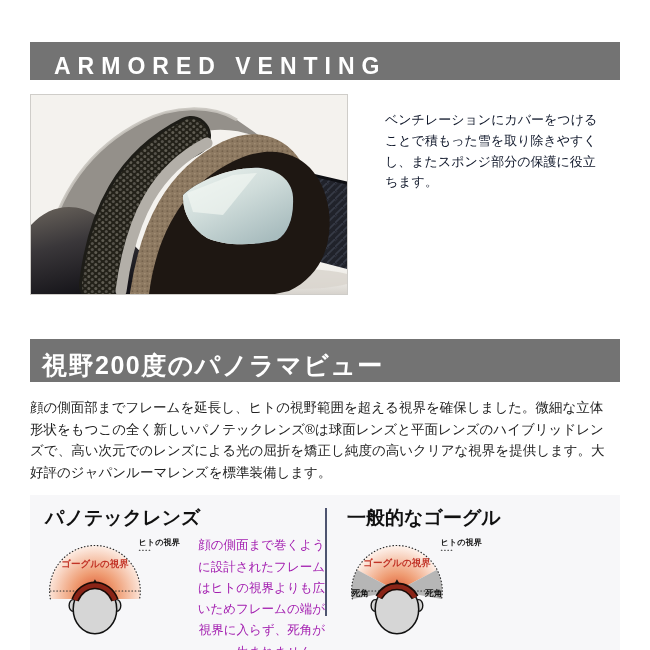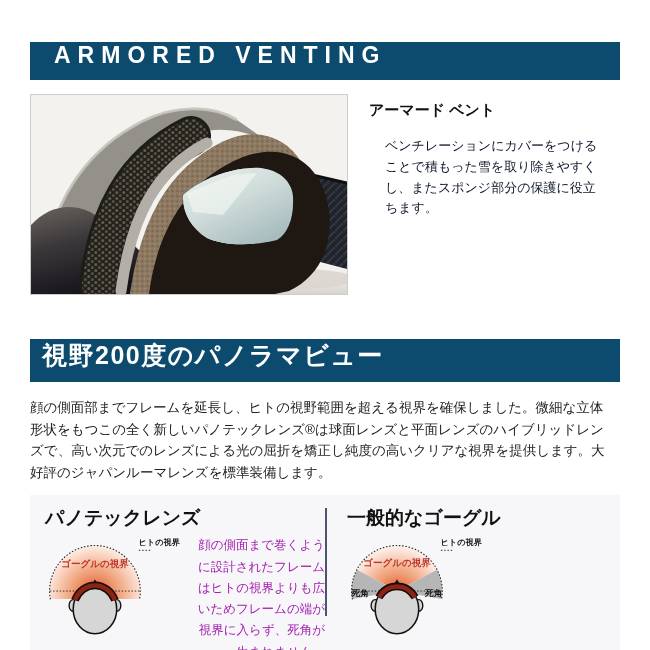--- a/index.html
+++ b/index.html
@@ -2,21 +2,21 @@
 <html><head>
 <meta charset="utf-8">
 <style>
   html,body{margin:0;padding:0;}
   body{
     width:650px;height:650px;background:#ffffff;
     font-family:"Liberation Sans","DejaVu Sans",sans-serif;
     color:#1e1e1e;overflow:hidden;
   }
   .wrap{padding:42px 30px 0 30px;}
-  .banner{background:#0c4a6e;display:flex;align-items:flex-start;}
+  .banner{background:#737373;display:flex;align-items:flex-end;}
   .banner1{height:38px;padding-left:24px;}
   .banner1 .banner-text{color:#fff;font-size:23px;font-weight:bold;letter-spacing:7px;}
   .banner2{height:43px;padding-left:12px;margin-top:44px;}
   .banner2 .banner-text{color:#fff;font-size:25px;font-weight:bold;letter-spacing:1.5px;}
   .row1{display:flex;margin-top:14px;}
   .photo-frame{width:316px;height:199px;border:1px solid #cfcdc9;flex:none;background:#f4f2ee;}
   .col-text{margin-left:21px;width:252px;}
   .col-text h3{font-size:15px;font-weight:bold;margin:7px 0 10px 0;color:#111;}
   .col-text p{font-size:13px;line-height:1.6;margin:16px;color:#0f172a;}
   .para2{font-size:13.5px;line-height:1.6;margin:15px 12px 0 0;color:#222;}
@@ -99,21 +99,20 @@
 
         <path fill-rule="evenodd" fill="#1e1712" d="M118,199 C126,136 156,84 212,62 C258,45 292,70 298,116 C302,152 288,182 258,196 L244,199 Z
                  M152,100 C170,83 206,71 230,73 C251,76 261,88 262,102 C263,123 257,138 246,145 C222,151 193,151 176,143 C160,133 151,117 152,100 Z"></path>
 
         <path d="M152,100 C170,83 206,71 230,73 C251,76 261,88 262,102 C263,123 257,138 246,145 C222,151 193,151 176,143 C160,133 151,117 152,100 Z" fill="url(#lensLight)"></path>
         <path d="M156,98 L202,80 L226,78 L192,120 L162,117 Z" fill="#f3f7f3" opacity="0.65"></path>
       </svg>
     </div>
 
     <div class="col-text">
-      <h3>アーマード ベント</h3>
       <p>ベンチレーションにカバーをつけることで積もった雪を取り除きやすくし、またスポンジ部分の保護に役立ちます。</p>
     </div>
   </div>
 
   <div class="banner banner2">
     <span class="banner-text">視野200度のパノラマビュー</span>
   </div>
 
   <p class="para2">顔の側面部までフレームを延長し、ヒトの視野範囲を超える視界を確保しました。微細な立体形状をもつこの全く新しいパノテックレンズ®は球面レンズと平面レンズのハイブリッドレンズで、高い次元でのレンズによる光の屈折を矯正し純度の高いクリアな視界を提供します。大好評のジャパンルーマレンズを標準装備します。</p>
 

